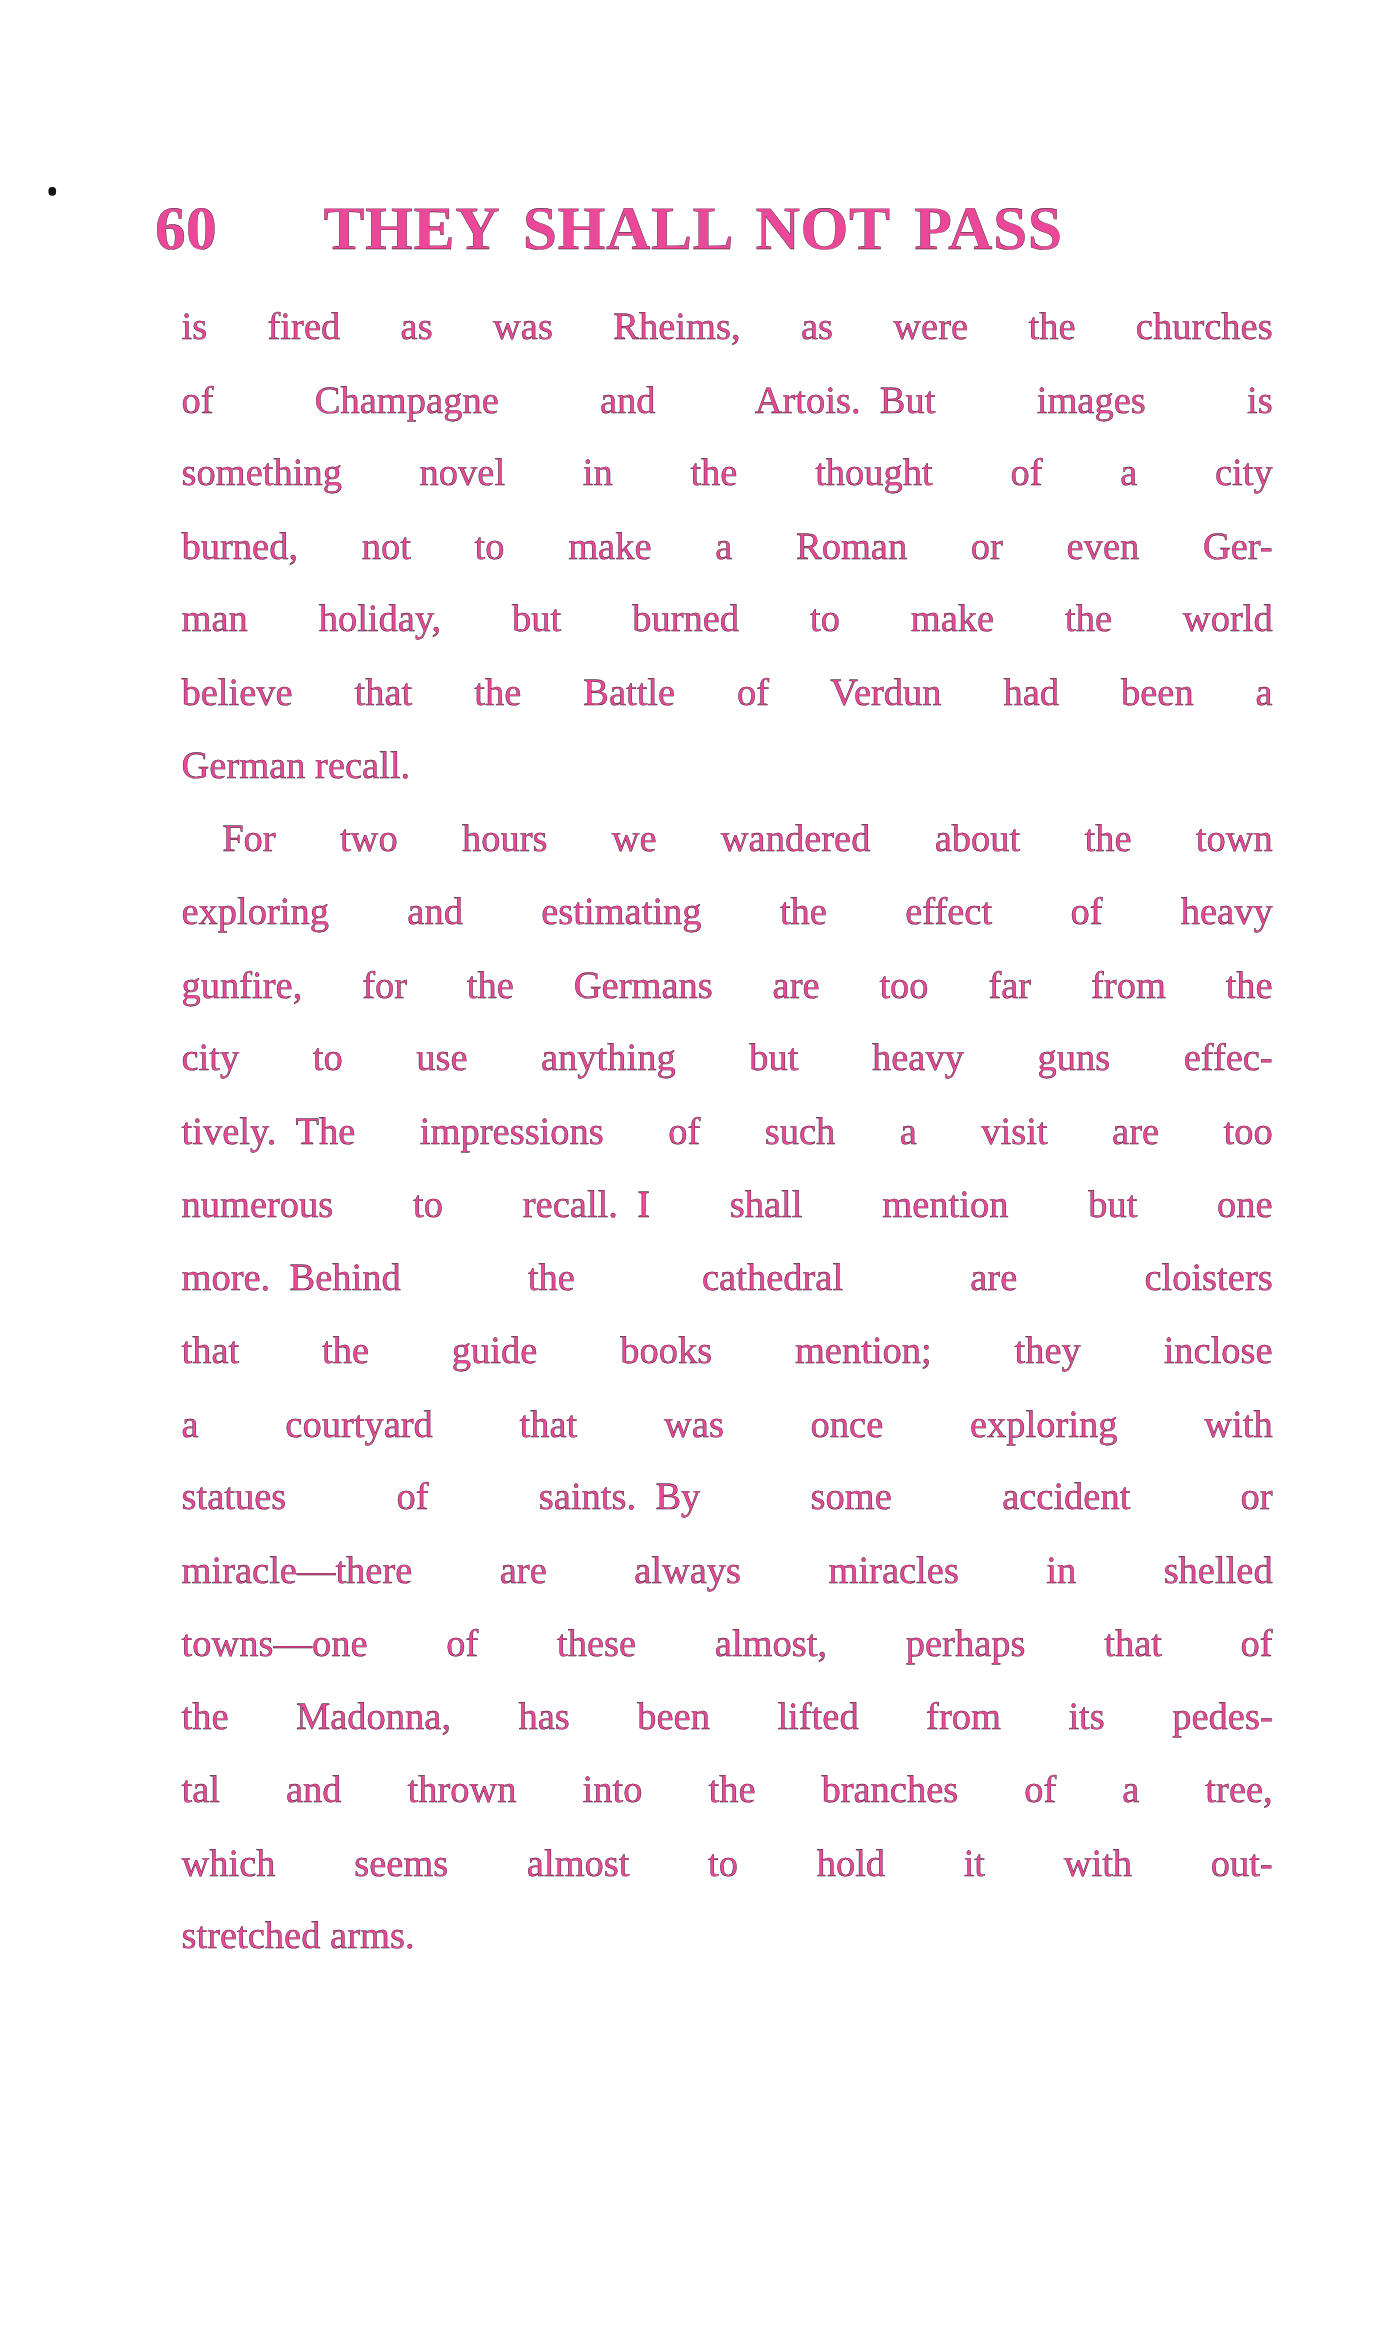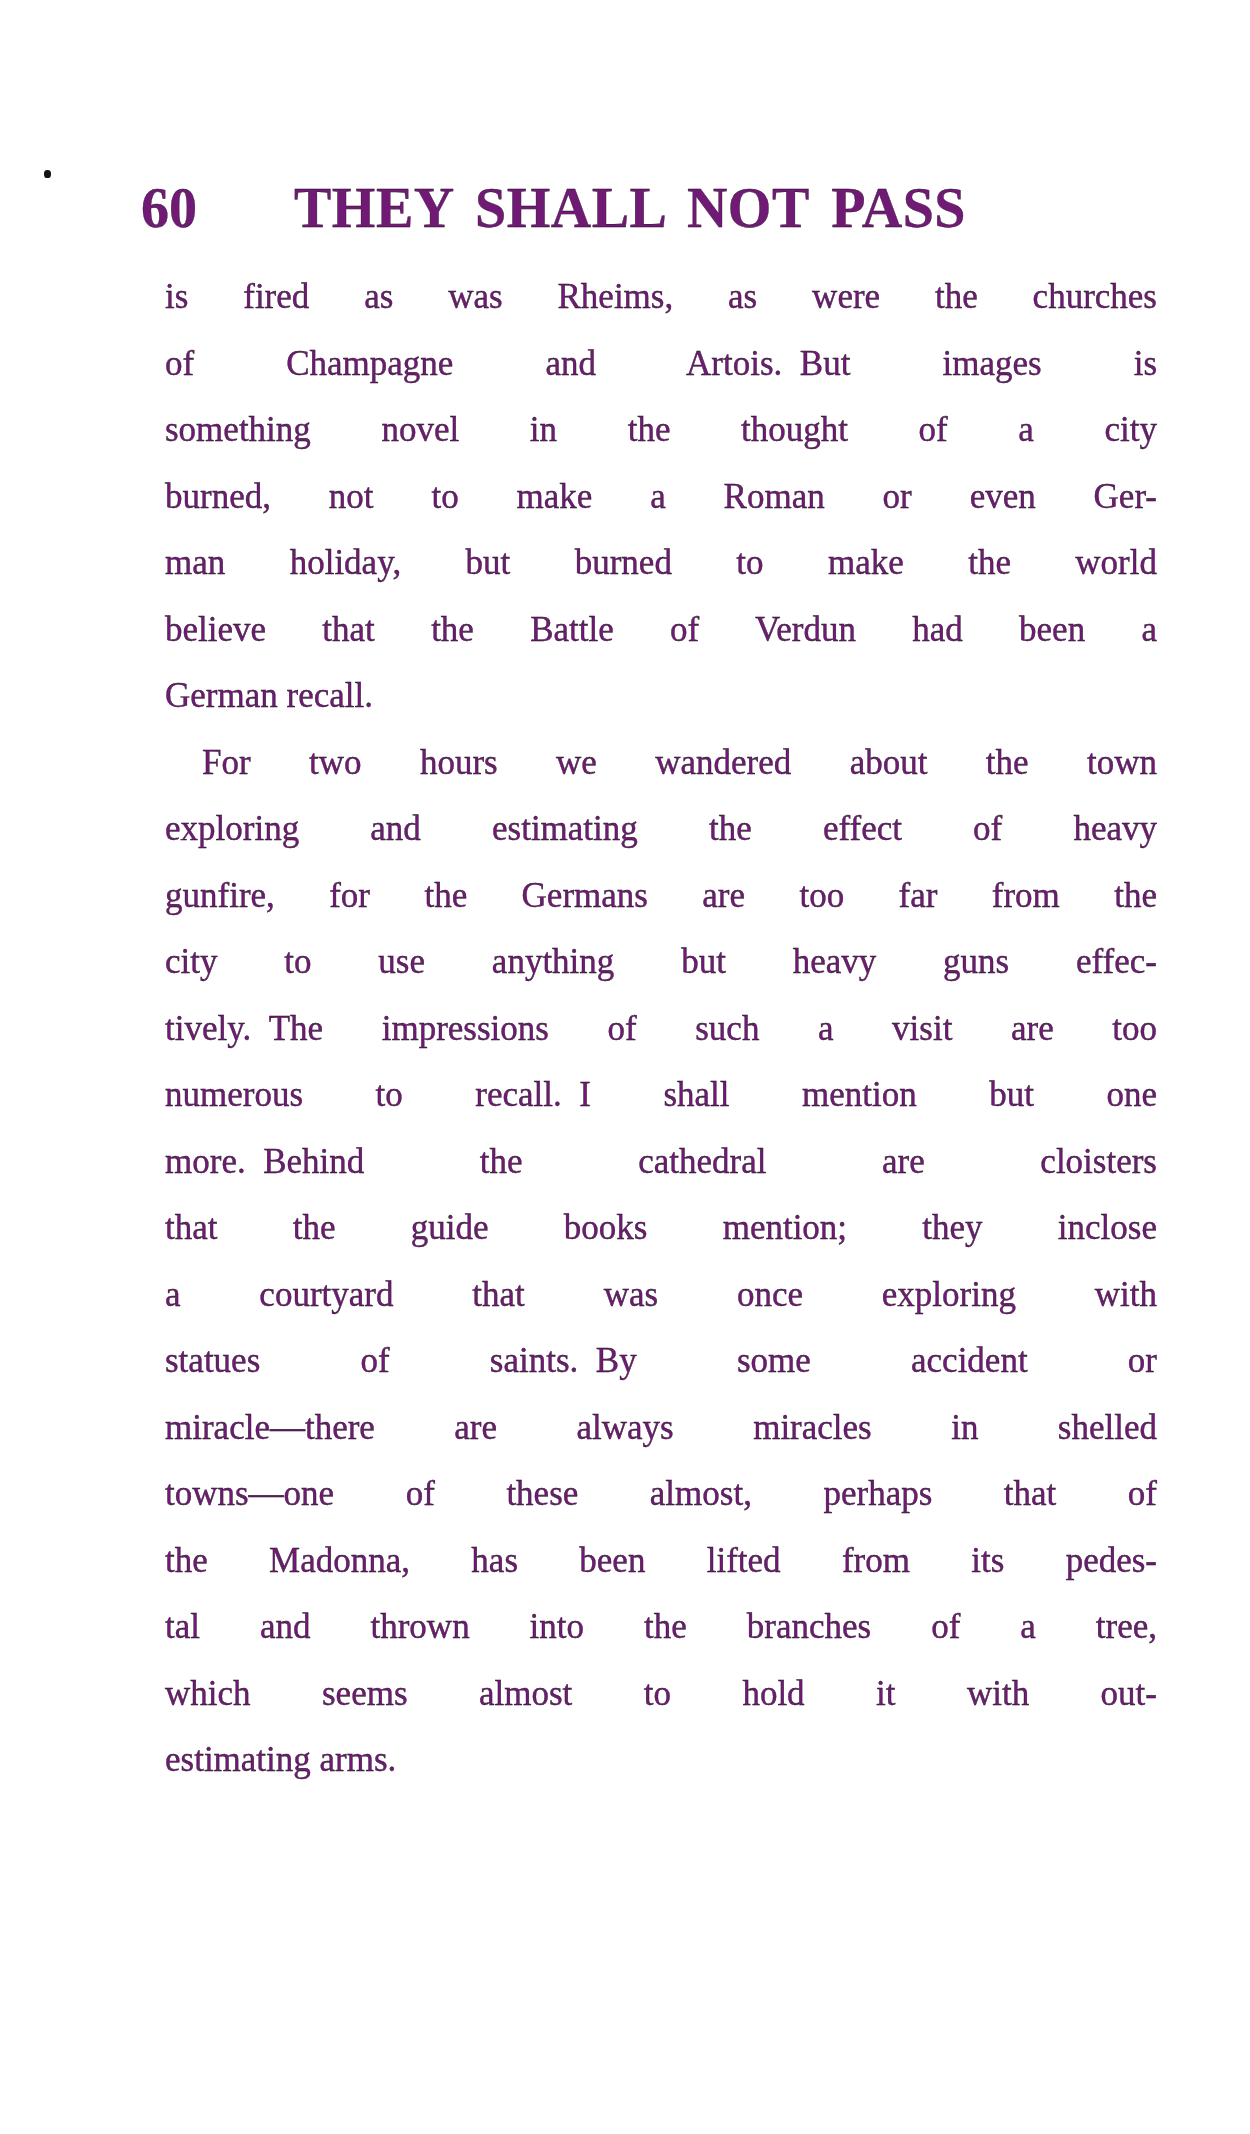--- a/index.html
+++ b/index.html
@@ -1,21 +1,21 @@
 <!DOCTYPE html>
 <html><head>
 <meta charset="utf-8">
 <style>
   html, body { margin: 0; padding: 0; background: #ffffff; }
   .page {
     position: relative;
     width: 1250px;
     height: 2134px;
     background: #ffffff;
-    color: #701a75;
+    color: #ec4899;
     font-family: "Liberation Serif", "DejaVu Serif", serif;
     overflow: hidden;
   }
   
   .speck {
     position: absolute;
     left: 44px;
     top: 170px;
     width: 7px;
     height: 8px;
@@ -99,17 +99,17 @@
       <div class="line">numerous to recall. I shall mention but one</div>
       <div class="line">more. Behind the cathedral are cloisters</div>
       <div class="line">that the guide books mention; they inclose</div>
       <div class="line">a courtyard that was once exploring with</div>
       <div class="line">statues of saints. By some accident or</div>
       <div class="line">miracle—there are always miracles in shelled</div>
       <div class="line">towns—one of these almost, perhaps that of</div>
       <div class="line">the Madonna, has been lifted from its pedes-</div>
       <div class="line">tal and thrown into the branches of a tree,</div>
       <div class="line">which seems almost to hold it with out-</div>
-      <div class="line end">estimating arms.</div>
+      <div class="line end">stretched arms.</div>
     </div>
   </div>
 
 </div>
 
 </body></html>

